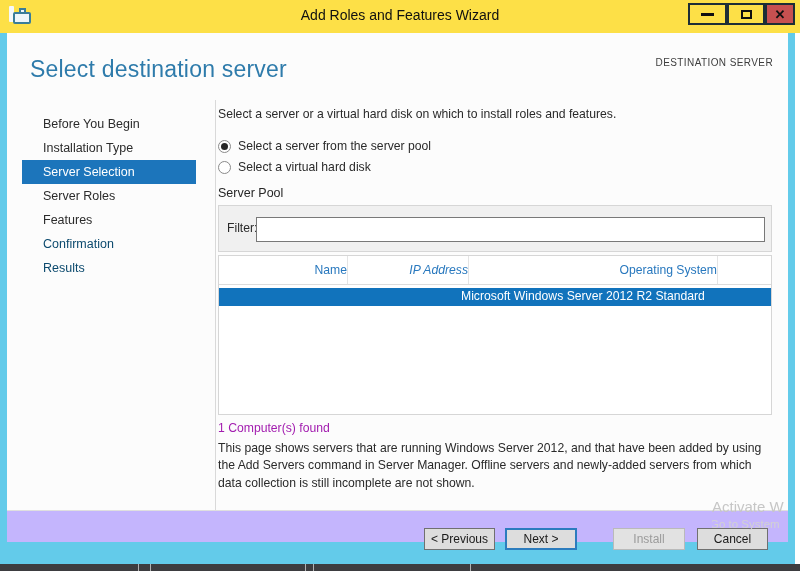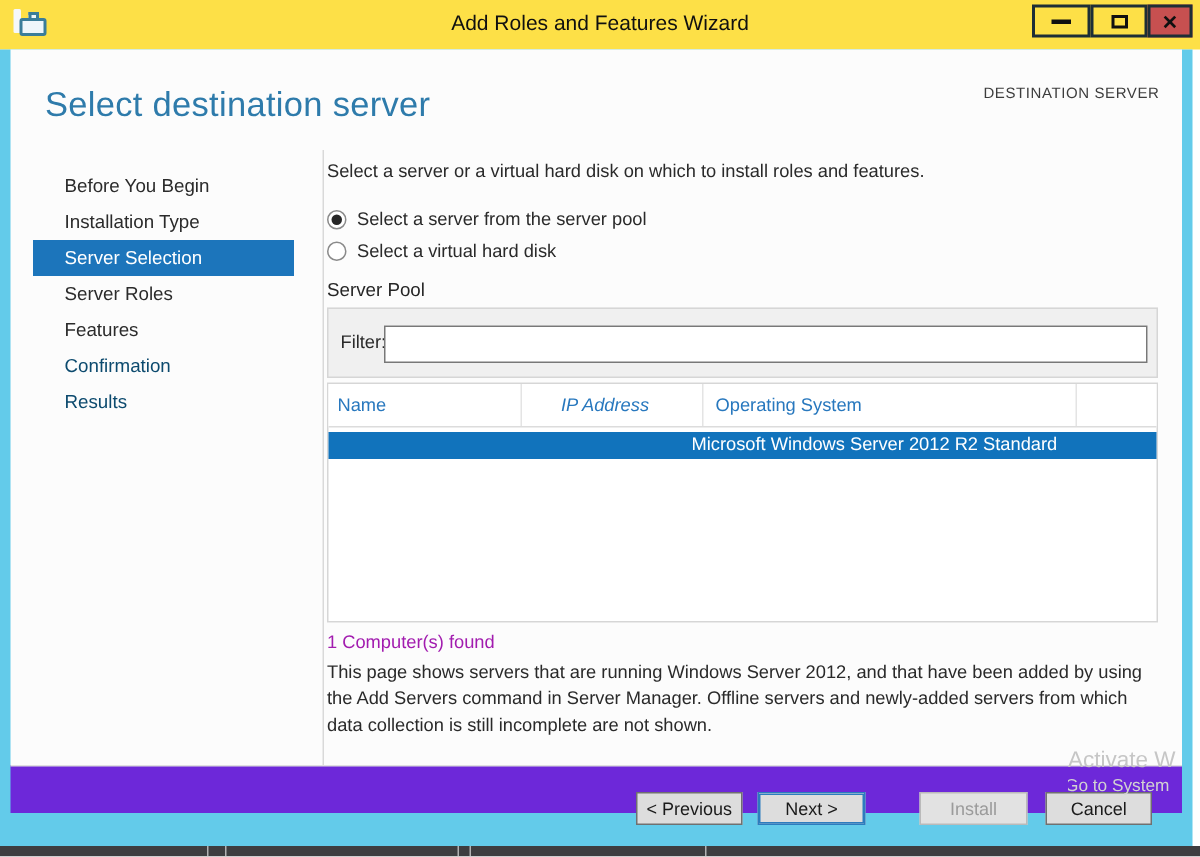--- a/index.html
+++ b/index.html
@@ -17,21 +17,21 @@
   .winbtn.min { left:688px; width:39px; }
   .winbtn.max { left:727px; width:38px; }
   .winbtn.close { left:765px; width:30px; background:#c75050; }
   .glyph-min { width:13px; height:3px; background:#101010; }
   .glyph-max { width:11px; height:9px; border:2px solid #101010; background:transparent; }
   .glyph-close { font-size:13px; font-weight:bold; color:#101010; line-height:1; }
 
   
   .win-body { position:absolute; left:0; top:33px; width:795px; height:531px; background:#63cbea; }
   .content { position:absolute; left:7px; top:0; width:781px; height:477px; background:#fcfcfc; }
-  .footer { position:absolute; left:7px; top:477px; width:781px; height:32px; background:#6d28d9; border-top:1px solid #dfdfdf; }
+  .footer { position:absolute; left:7px; top:477px; width:781px; height:32px; background:#c4b5fd; border-top:1px solid #dfdfdf; }
 
   
   .page-title { position:absolute; left:23px; top:23px; font-size:23px; font-weight:300; color:#2e7bab; letter-spacing:0.2px; }
   .dest-label { position:absolute; right:15px; top:24px; font-size:10px; color:#3d3d3d; letter-spacing:0.4px; }
 
   
   .sidebar { position:absolute; left:15px; top:79px; width:174px; }
   .nav-item { position:relative; height:24px; line-height:24px; padding-left:21px; font-size:12.5px; color:#2b2b2b; cursor:default; }
   .nav-item.selected { background:#1c75bb; color:#ffffff; }
   .nav-item.disabled { color:#0c4a6e; }
@@ -44,21 +44,21 @@
   .radio-circle.on::after { content:""; position:absolute; left:2px; top:2px; width:7px; height:7px; border-radius:50%; background:#262626; }
   .radio-label { font-size:12.2px; color:#2a2a2a; }
 
   .pool-title { position:absolute; left:211px; top:153px; font-size:12.5px; color:#262626; }
   .filter-panel { position:absolute; left:211px; top:172px; width:554px; height:47px; background:#f0f0f0; border:1px solid #d6d6d6; }
   .filter-label { position:absolute; left:8px; top:15px; font-size:12.2px; color:#2a2a2a; }
   .filter-input { position:absolute; left:37px; top:11px; width:509px; height:25px; border:1px solid #787878; background:#ffffff; font-size:12px; padding:0 5px; font-family:"Liberation Sans", sans-serif; outline:none; }
 
   
   .server-table { position:absolute; left:211px; top:222px; width:554px; height:160px; background:#ffffff; border:1px solid #d6d6d6; }
-  .thead { position:absolute; left:0; top:0; width:100%; height:29px; display:grid; grid-template-columns:129px 121px 249px 1fr; border-bottom:1px solid #dcdcdc; background:#ffffff; }
+  .thead { position:absolute; left:0; top:0; width:100%; height:29px; display:grid; grid-template-columns:129px 121px 249px 1fr; border-bottom:1px solid #dcdcdc; background:#ffffff;text-align:right; }
   .th { font-size:12.2px; color:#2878be; line-height:28px; border-right:1px solid #e4e4e4; padding-left:6px; overflow:hidden; white-space:nowrap; cursor:default; }
   .th.ip { padding-left:26px;font-style:italic; }
   .th.os { padding-left:8px; }
   .th.last { border-right:none; }
   .trow-selected { position:absolute; left:0; top:32px; width:100%; height:18px; background:#1173bc; cursor:default; }
   .trow-selected .os-text { position:absolute; left:242px; top:0; height:18px; line-height:17px; font-size:12.2px; color:#ffffff; white-space:nowrap; }
 
   .count-text { position:absolute; left:211px; top:388px; font-size:12.2px; color:#a21caf; }
   .desc { position:absolute; left:211px; top:407px; width:556px; font-size:12.2px; color:#2a2a2a; line-height:17.4px; }
 

